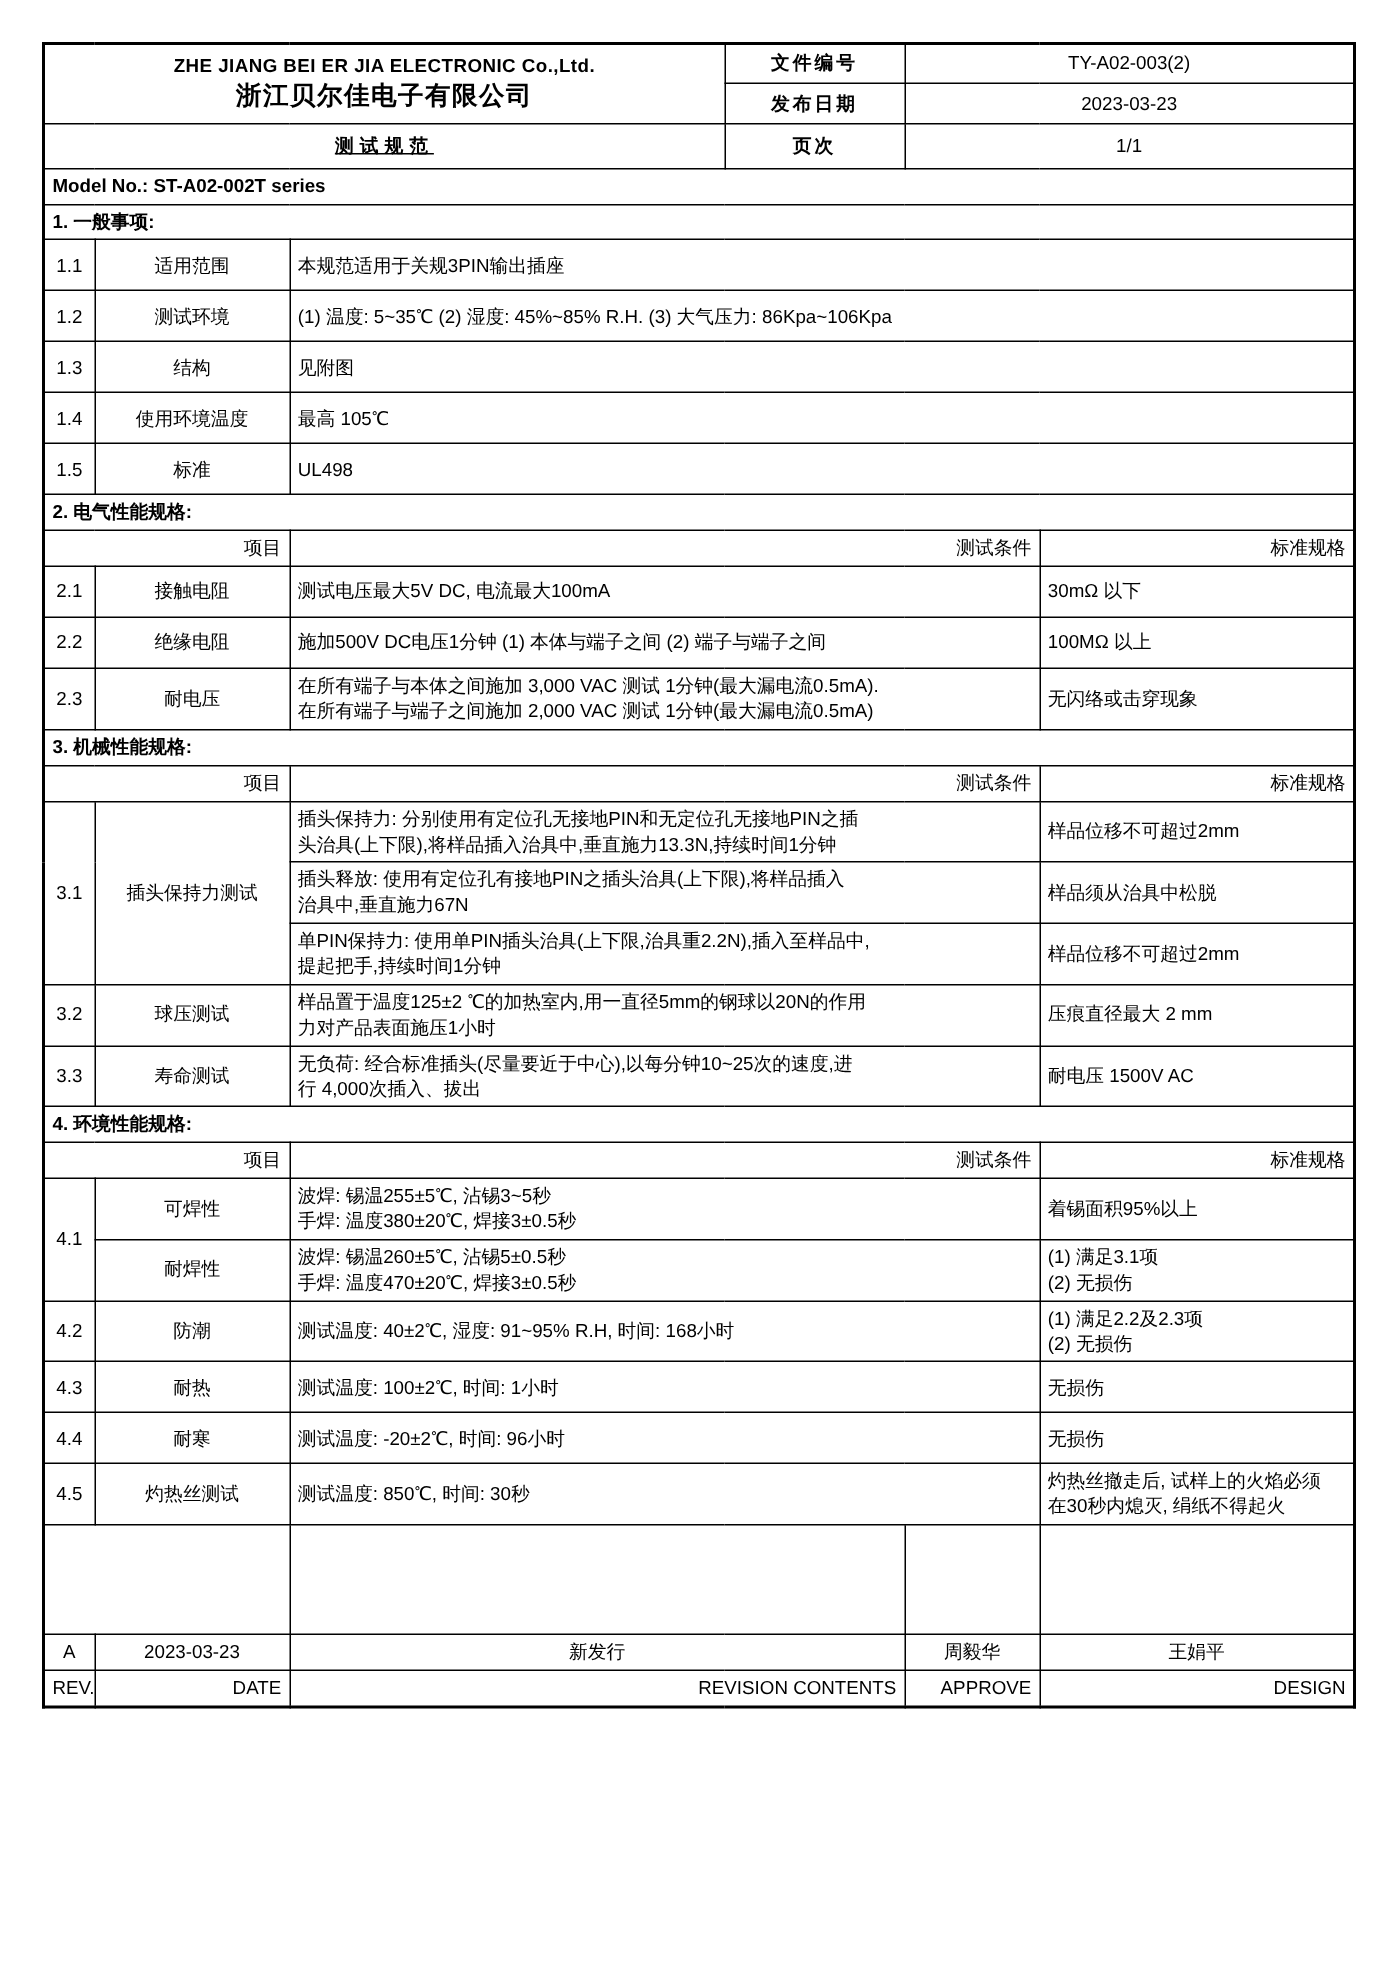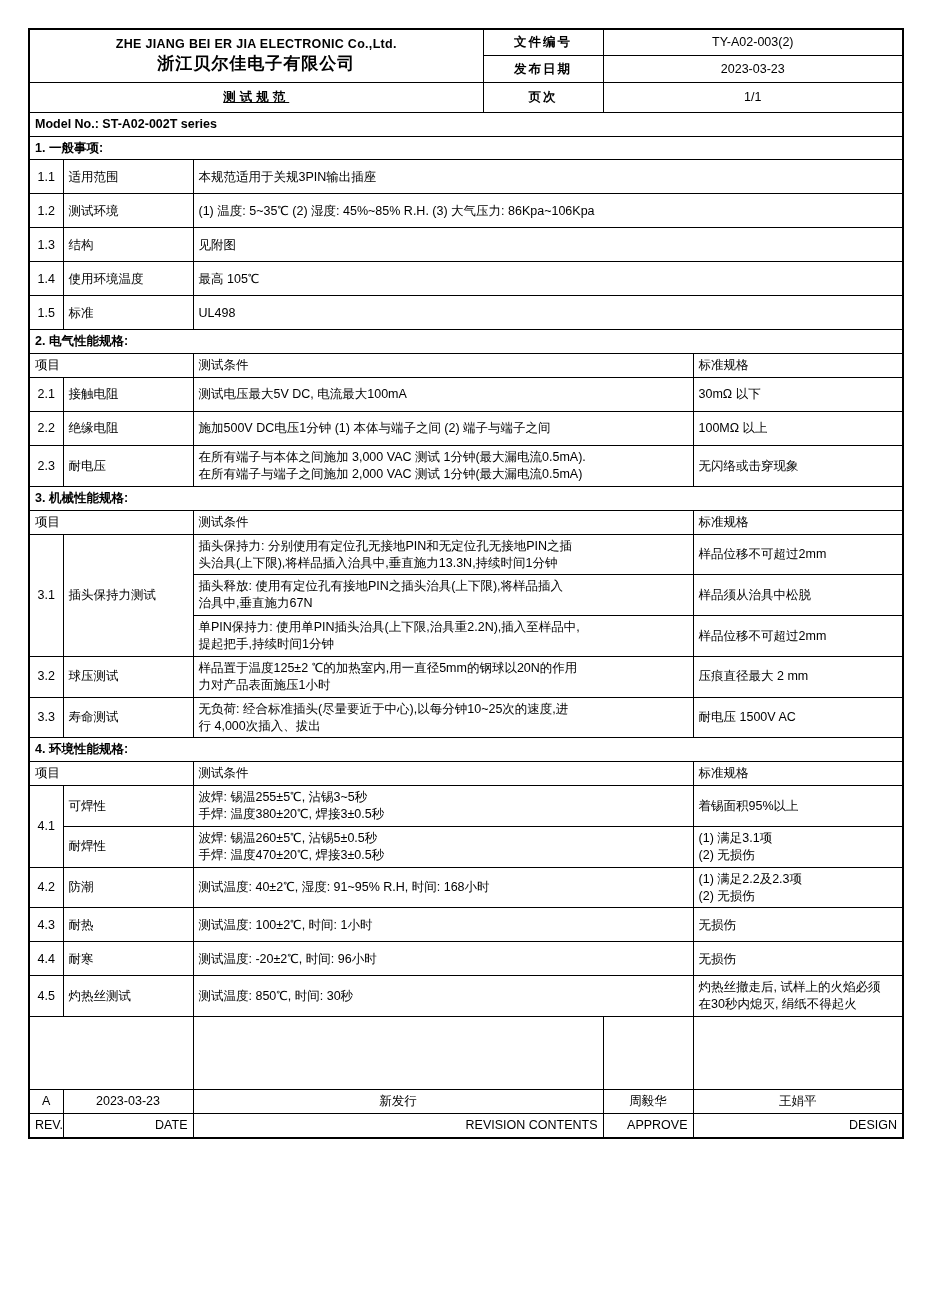--- a/index.html
+++ b/index.html
@@ -71,31 +71,32 @@
     font-size: 13.5px;
     font-weight: bold;
     padding: 4px 8px;
   }
   .section-row td {
     font-size: 13.5px;
     font-weight: bold;
     padding: 4px 8px;
   }
   .colhead td {
-    text-align: left;
+    text-align: right;
     font-size: 12.5px;
     padding: 4px 5px;
   }
   .num {
     text-align: center;
     font-size: 12.5px;
   }
   .item {
     padding-left: 12px;
     font-size: 12.5px;
+    text-align: center;
   }
   .cond {
     font-size: 12.5px;
     padding-left: 6px;
   }
   .spec {
     font-size: 12.5px;
     padding-left: 6px;
   }
   .multiline {

